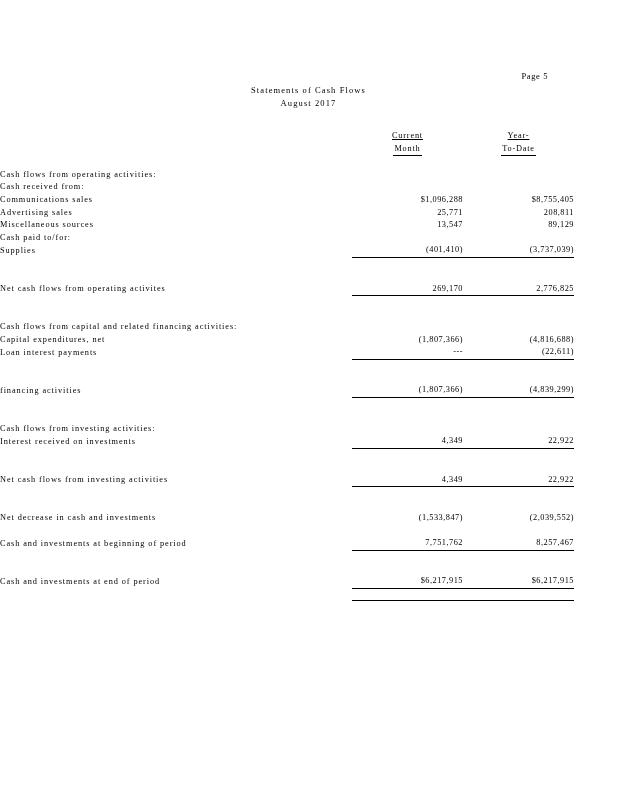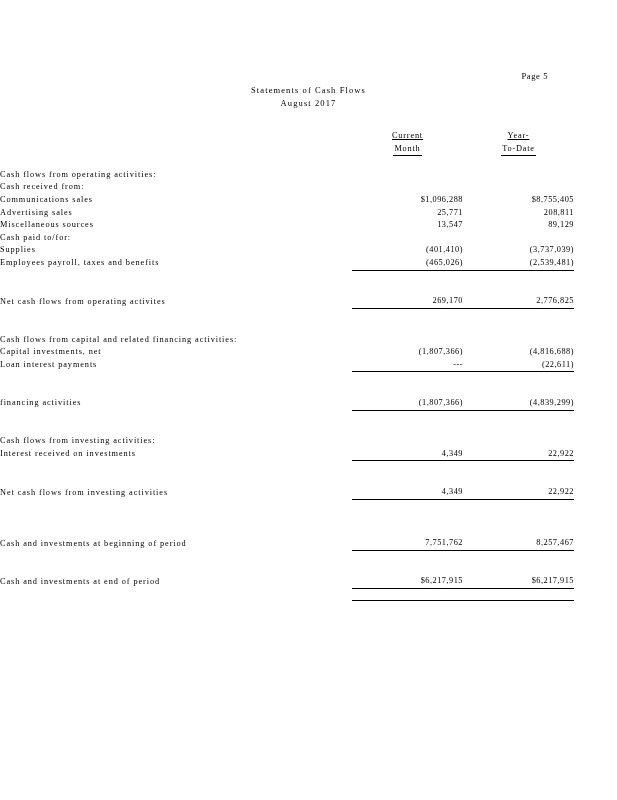--- a/index.html
+++ b/index.html
@@ -158,26 +158,20 @@
           <td class="num"></td>
           <td class="num"></td>
           <td></td>
         </tr>
         <tr>
           <td class="lbl i2">Supplies</td>
           <td class="num">(401,410)</td>
           <td class="num">(3,737,039)</td>
           <td></td>
         </tr>
-        <tr>
-          <td class="lbl i2">Employees      payroll,    taxes   and  benefits</td>
-          <td class="num">(465,026)</td>
-          <td class="num">(2,539,481)</td>
-          <td></td>
-        </tr>
         <tr style="height: 3px;">
           <td></td>
           <td style="height: 3px; border-top: 0.9px solid rgb(0, 0, 0); margin-right: 18px;"></td>
           <td style="height: 3px; border-top: 0.9px solid rgb(0, 0, 0); margin-right: 18px;"></td>
           <td></td>
         </tr>
         <tr class="spacer">
           <td colspan="4"></td>
         </tr>
         <tr>
@@ -195,21 +189,21 @@
         <tr class="spacer">
           <td colspan="4"></td>
         </tr>
         <tr>
           <td class="lbl i0">Cash   flows   from  capital   and  related   financing    activities:</td>
           <td class="num"></td>
           <td class="num"></td>
           <td></td>
         </tr>
         <tr>
-          <td class="lbl i1">Capital    investments,     net</td>
+          <td class="lbl i1">Capital    expenditures,     net</td>
           <td class="num">(1,807,366)</td>
           <td class="num">(4,816,688)</td>
           <td></td>
         </tr>
         <tr>
           <td class="lbl i1">Loan   interest   payments</td>
           <td class="num">---</td>
           <td class="num">(22,611)</td>
           <td></td>
         </tr>
@@ -266,20 +260,26 @@
         </tr>
         <tr style="height: 3px;">
           <td></td>
           <td style="height: 3px; border-top: 0.9px solid rgb(0, 0, 0); margin-right: 18px;"></td>
           <td style="height: 3px; border-top: 0.9px solid rgb(0, 0, 0); margin-right: 18px;"></td>
           <td></td>
         </tr>
         <tr class="spacer">
           <td colspan="4"></td>
         </tr>
+        <tr>
+          <td class="lbl i3">Net   decrease    in  cash   and  investments</td>
+          <td class="num">(1,533,847)</td>
+          <td class="num">(2,039,552)</td>
+          <td></td>
+        </tr>
         <tr class="spacer">
           <td colspan="4"></td>
         </tr>
         <tr>
           <td class="lbl i3">Cash   and  investments     at beginning   of period</td>
           <td class="num">7,751,762</td>
           <td class="num">8,257,467</td>
           <td></td>
         </tr>
         <tr style="height: 3px;">

